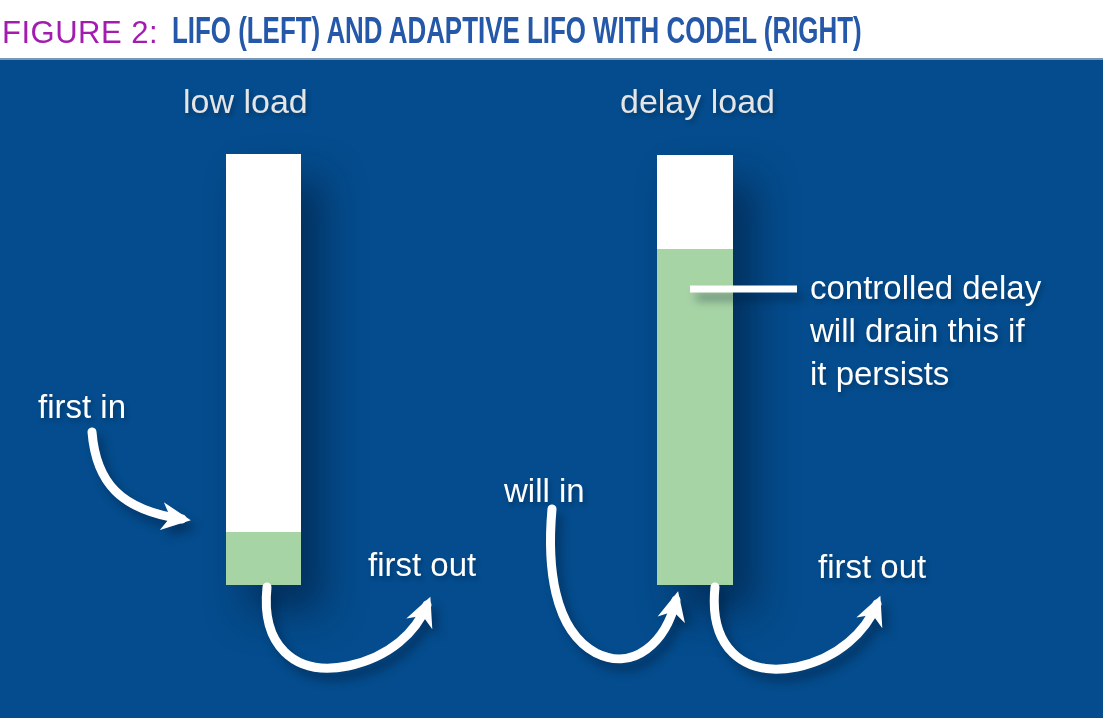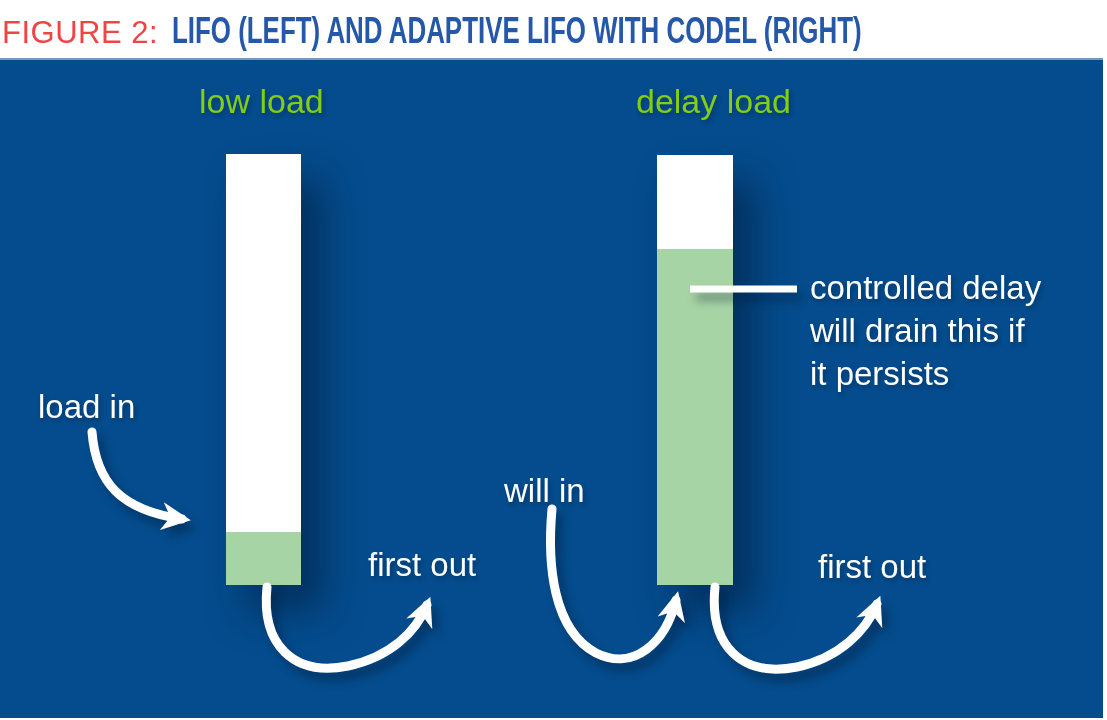--- a/index.html
+++ b/index.html
@@ -5,36 +5,35 @@
   html,body{margin:0;padding:0;}
   body{
     width:1107px;height:720px;overflow:hidden;background:#ffffff;
     font-family:"Liberation Sans", sans-serif;position:relative;
   }
   .title-row{
     position:absolute;left:2px;top:10px;width:1100px;height:46px;
     display:flex;align-items:baseline;white-space:nowrap;
   }
   .t-label{
-    font-size:31px;color:#ef4444;letter-spacing:0.5px;font-weight:400;
+    font-size:31px;color:#a21caf;letter-spacing:0.5px;font-weight:400;
   }
   .t-heading{
     display:inline-block;margin-left:14px;
     font-size:37px;font-weight:700;color:#2558a8;
     transform:scaleX(0.70);transform-origin:left center;
     letter-spacing:0px;
   }
   .panel{
     position:absolute;left:0;top:58px;width:1103px;height:660px;
     background:#044c8d;border-top:2px solid #7b97b8;box-sizing:border-box;
   }
   .load-label{
-    position:absolute;color:#84cc16;font-size:34px;
+    position:absolute;color:#e5e5e5;font-size:34px;
     text-shadow:2px 3px 4px rgba(0,25,55,0.35);
-    margin-left:16px;
   }
   .load-label.low{left:183px;top:22px;}
   .load-label.high{left:620px;top:22px;}
   .queue-bar{
     position:absolute;background:#ffffff;
     box-shadow:22px 26px 38px rgba(0,25,55,0.55);
     display:flex;flex-direction:column;justify-content:flex-end;
   }
   .left-bar{left:226px;top:94px;width:75px;height:431px;}
   .right-bar{left:657px;top:95px;width:76px;height:430px;}
@@ -80,21 +79,21 @@
   <div class="load-label high">delay load</div>
 
   <div class="queue-bar left-bar">
     <div class="queue-fill"></div>
   </div>
 
   <div class="queue-bar right-bar">
     <div class="queue-fill"></div>
   </div>
 
-  <div class="lbl first-in">load in</div>
+  <div class="lbl first-in">first in</div>
   <div class="lbl last-in">will in</div>
   <div class="lbl first-out-left">first out</div>
   <div class="lbl first-out-right">first out</div>
 
   <div class="callout">controlled delay
 will drain this if
 it persists</div>
 
   <svg class="arrows" viewBox="0 0 1103 660">
     <defs>

